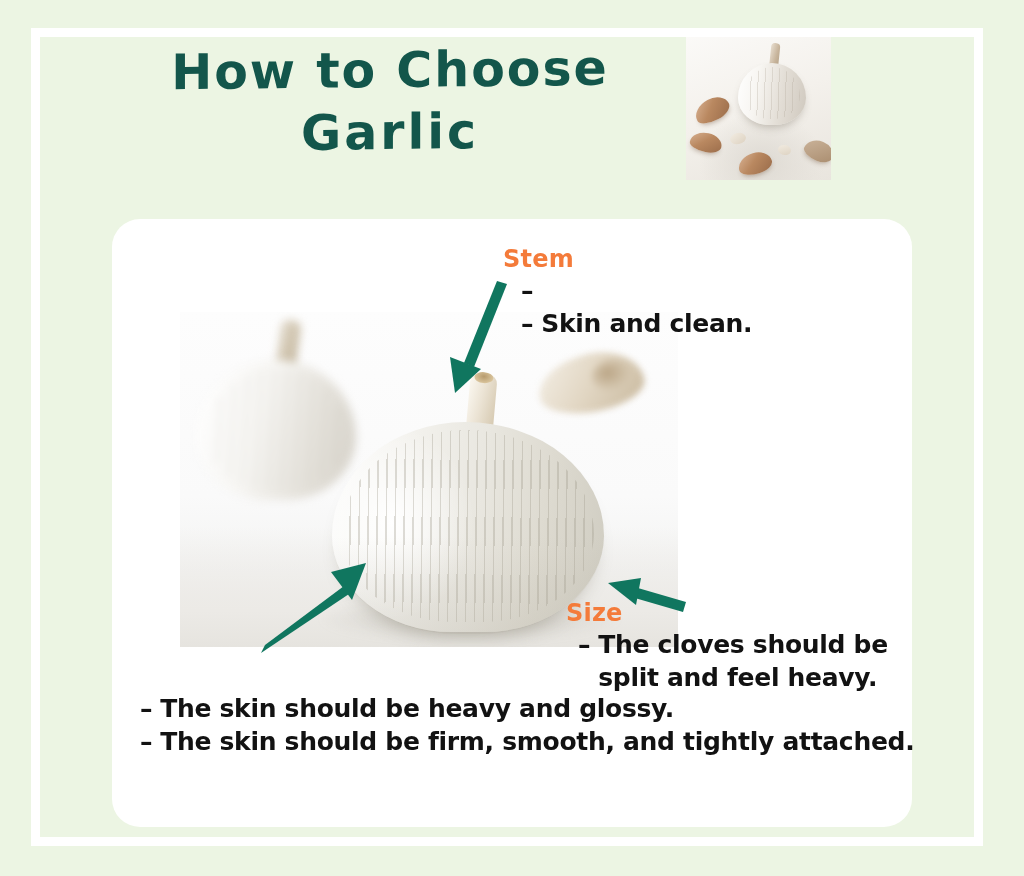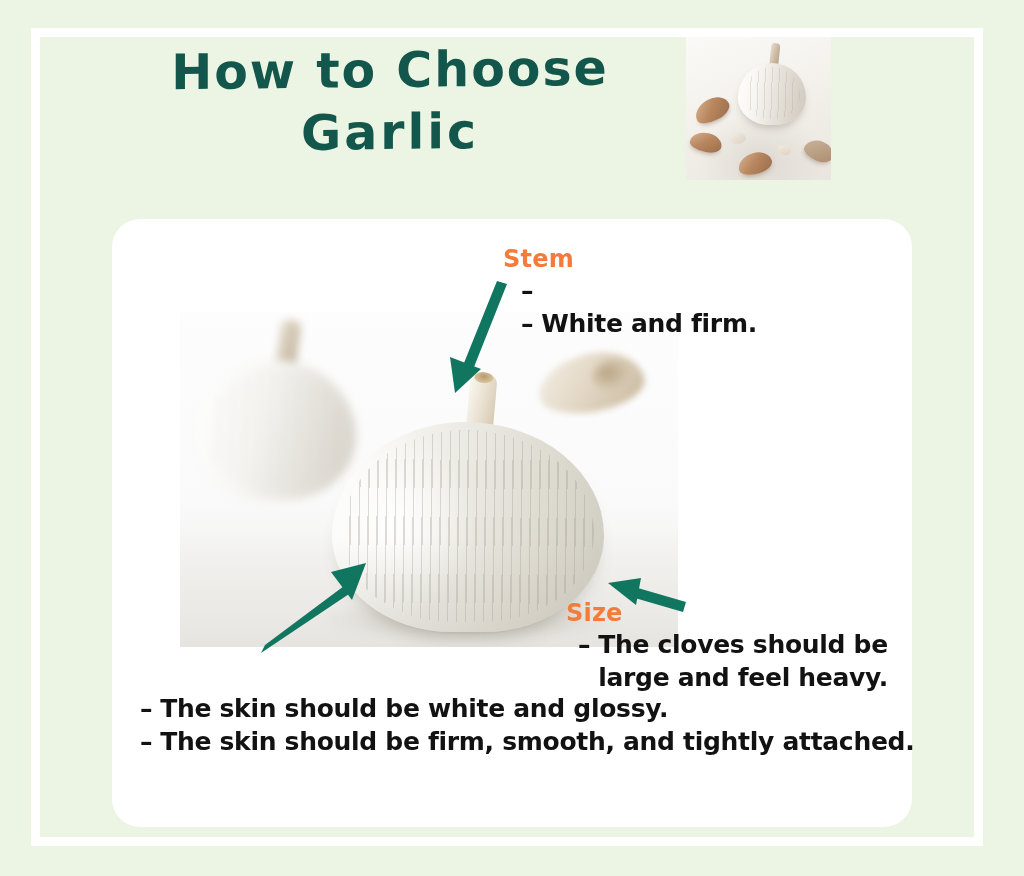--- a/index.html
+++ b/index.html
@@ -336,40 +336,40 @@
 </div>
 
 <div id="ann-stem">
   <div class="ann-heading">Stem</div>
   <ul class="ann-list">
     <li>
       <span class="dash">–</span>
     </li>
     <li>
       <span class="dash">–</span>
-      <span>White and firm.</span>
+      <span>Skin and clean.</span>
     </li>
   </ul>
 </div>
 
 <div id="ann-size">
   <div class="ann-heading">Size</div>
   <ul class="ann-list">
     <li>
       <span class="dash">–</span>
-      <span>The cloves should be large and feel heavy.</span>
+      <span>The cloves should be split and feel heavy.</span>
     </li>
   </ul>
 </div>
 
 <div id="ann-skin">
   <ul class="ann-list">
     <li>
       <span class="dash">–</span>
-      <span>The skin should be white and glossy.</span>
+      <span>The skin should be heavy and glossy.</span>
     </li>
     <li>
       <span class="dash">–</span>
       <span>The skin should be firm, smooth, and tightly attached.</span>
     </li>
   </ul>
 </div>
 
 <svg id="arrows" viewBox="0 0 1024 876">
   <g fill="#10765f">

